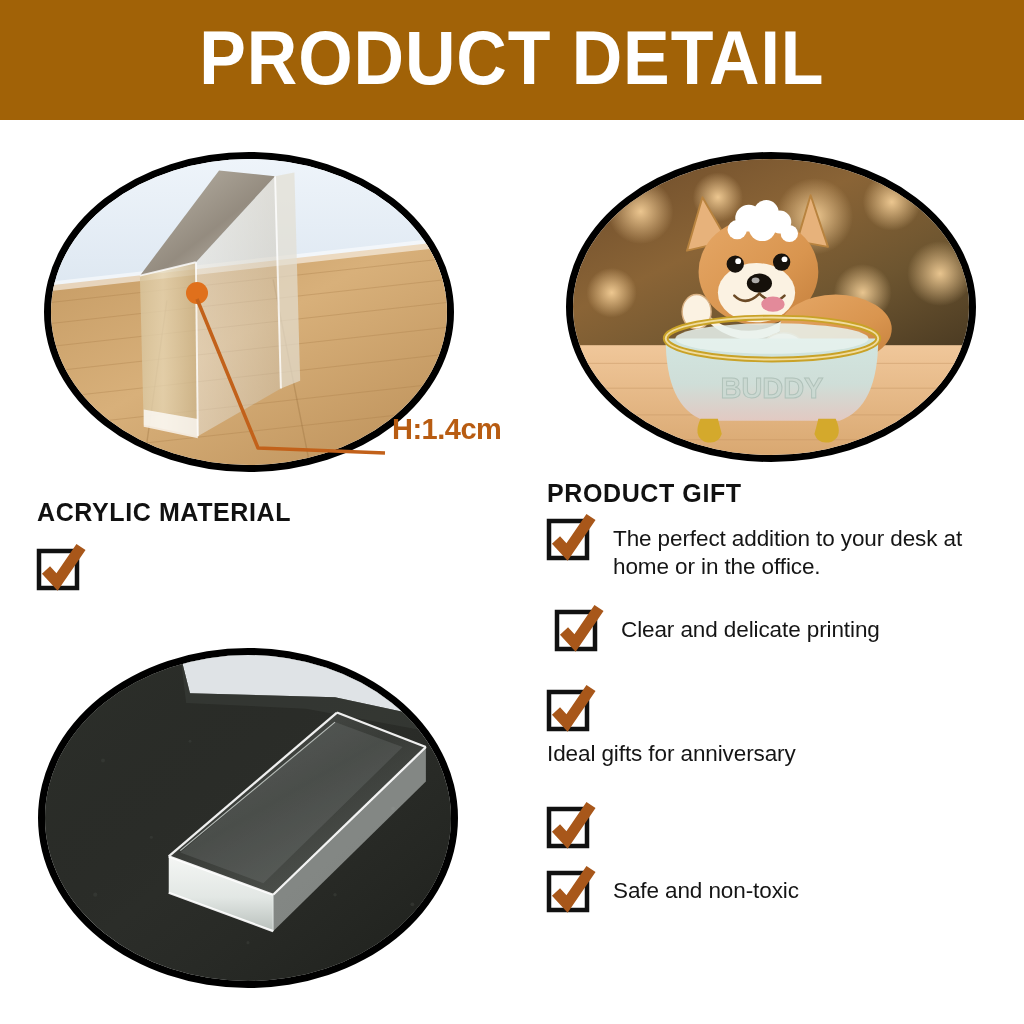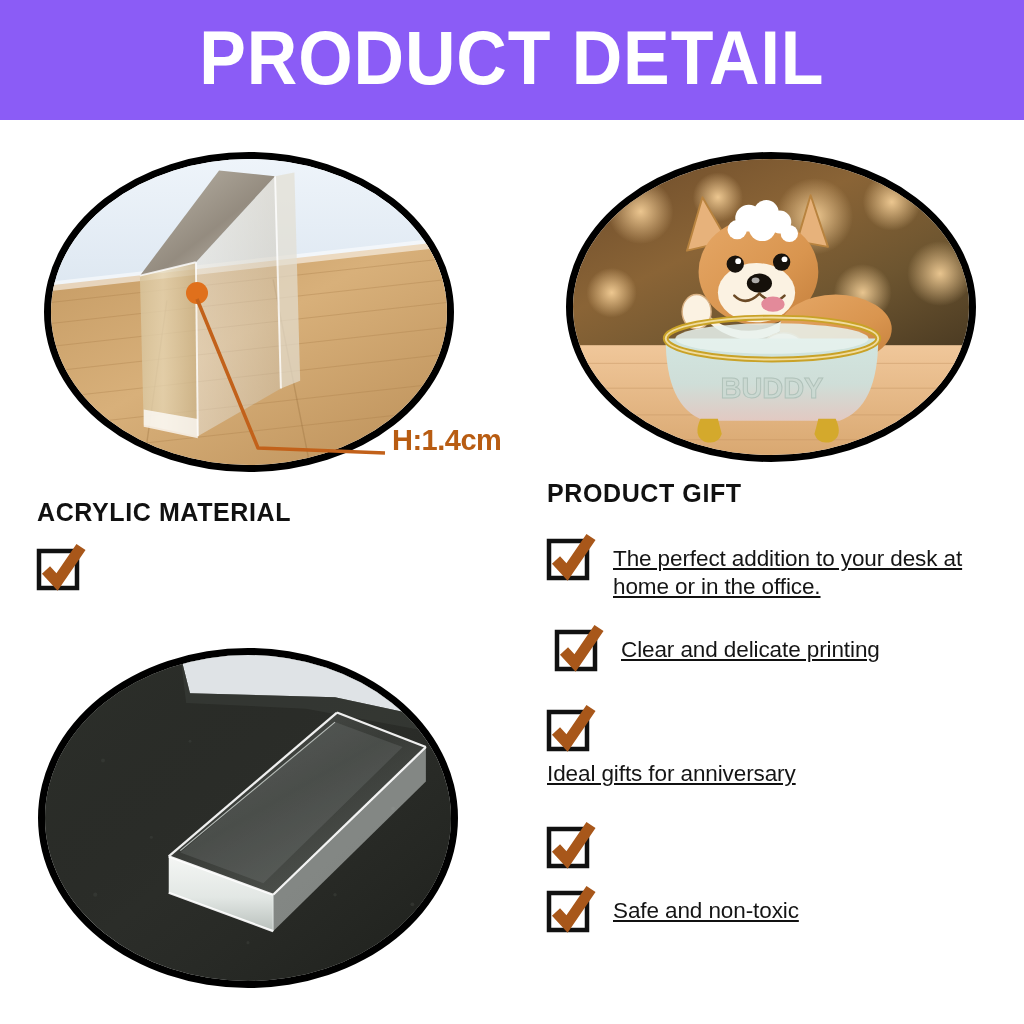--- a/index.html
+++ b/index.html
@@ -16,21 +16,21 @@
     color: #111111;
   }
 
   
   .banner {
     position: absolute;
     left: 0;
     top: 0;
     width: 1024px;
     height: 120px;
-    background: #8b5cf6;
+    background: #a16207;
     display: flex;
     align-items: center;
     justify-content: center;
   }
   .banner-title {
     color: #ffffff;
     font-family: "Liberation Sans Narrow", "Liberation Sans", sans-serif;
     font-weight: bold;
     font-size: 76px;
     letter-spacing: 1px;
@@ -61,21 +61,21 @@
     position: absolute;
     left: 170px;
     top: 275px;
     width: 240px;
     height: 190px;
     pointer-events: none;
   }
   .callout-label {
     position: absolute;
     left: 392px;
-    top: 424px;
+    top: 413px;
     font-weight: bold;
     font-size: 29px;
     color: #b85c12;
     letter-spacing: -0.5px;
     white-space: nowrap;
   }
 
   
   .section-heading {
     position: absolute;
@@ -83,21 +83,21 @@
     font-size: 25px;
     letter-spacing: 0.6px;
     color: #111111;
     white-space: nowrap;
   }
   #heading-acrylic { left: 37px;  top: 498px; }
   #heading-gift    { left: 547px; top: 479px; }
 
   .feature-list { position: absolute; }
   #list-acrylic { left: 37px;  top: 546px; width: 480px; }
-  #list-gift    { left: 547px; top: 536px; width: 460px; text-decoration: underline; }
+  #list-gift    { left: 547px; top: 516px; width: 460px; }
 
   .feature-row {
     display: flex;
     align-items: flex-start;
     margin-bottom: 16px;
   }
   .feature-row:last-child { margin-bottom: 0; }
 
   .checkbox-icon {
     position: relative;

